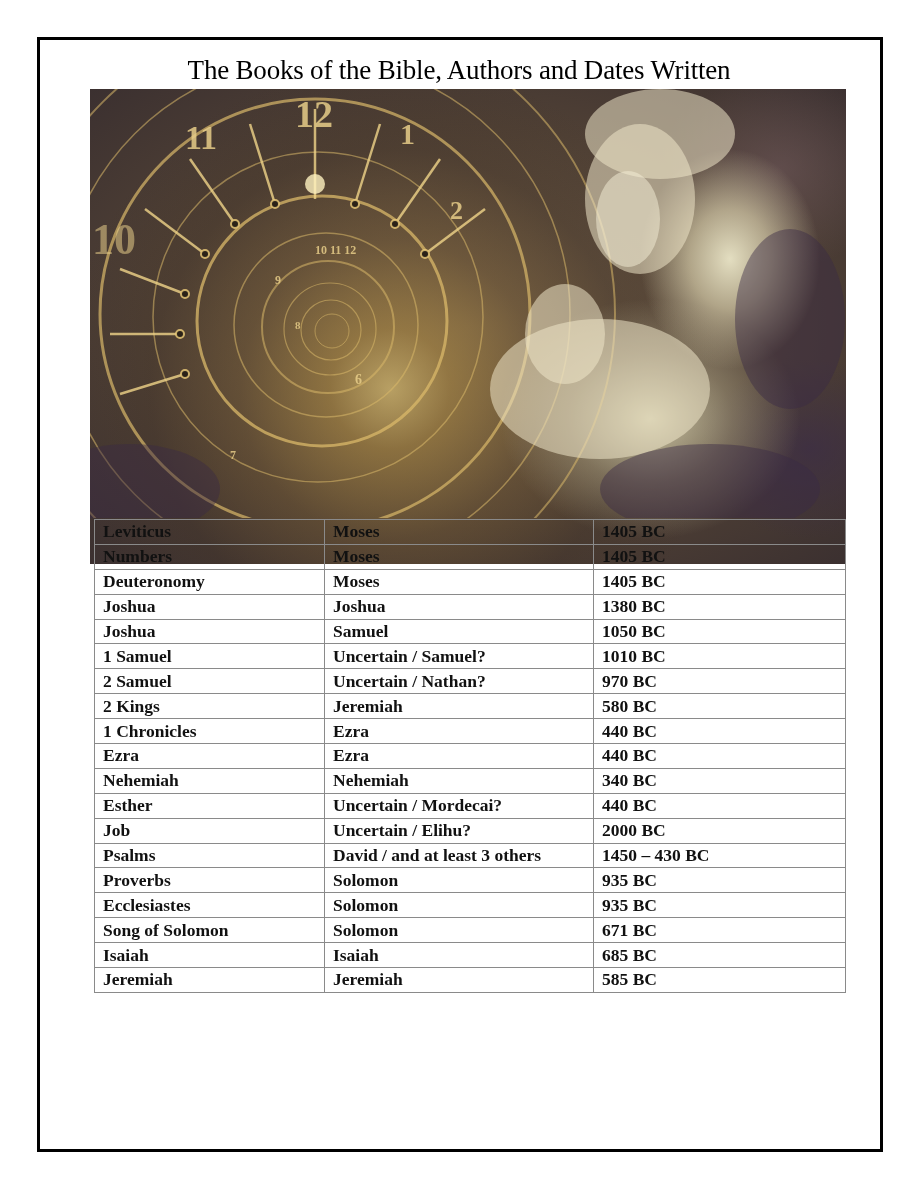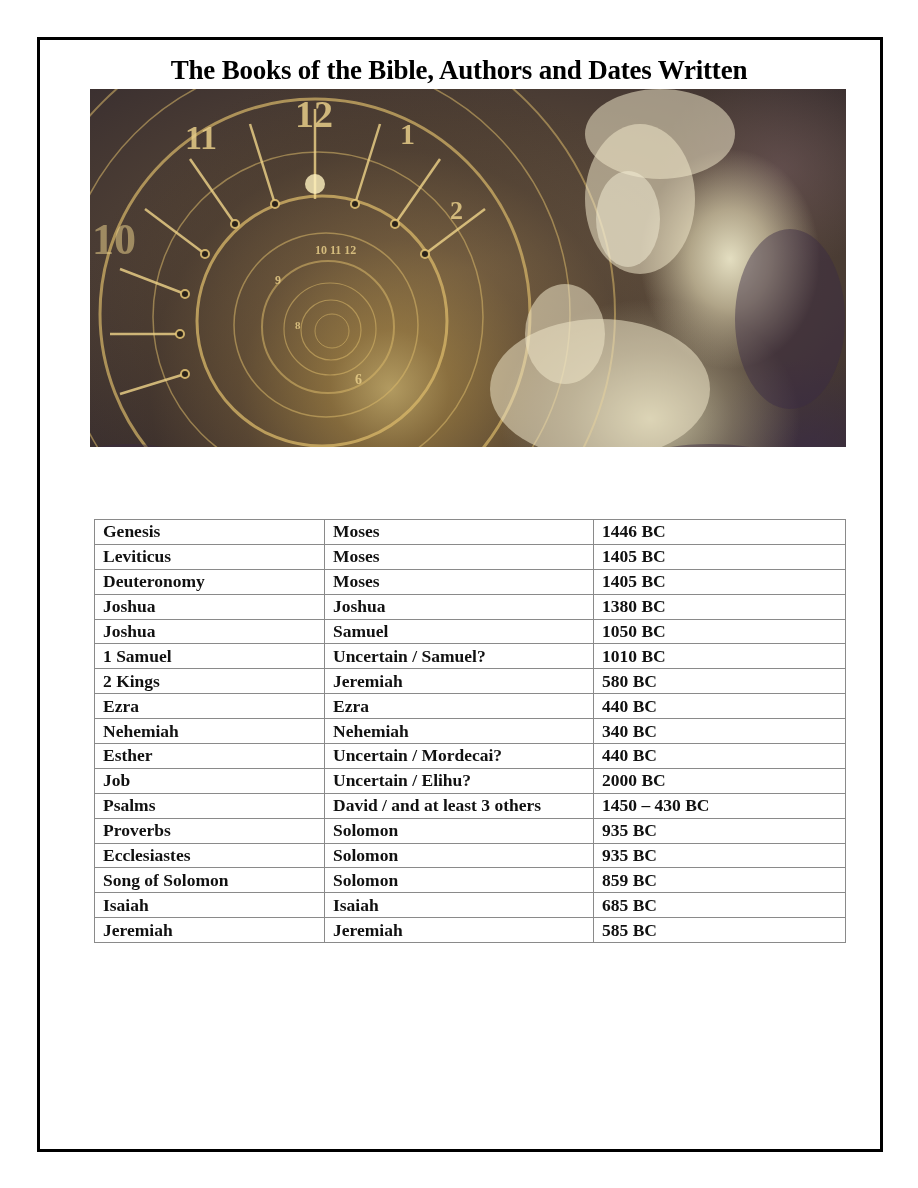--- a/index.html
+++ b/index.html
@@ -3,24 +3,24 @@
 <meta charset="utf-8">
 <style>
   html, body { margin: 0; padding: 0; background: #ffffff; }
   body { width: 918px; height: 1188px; position: relative; overflow: hidden; font-family: "Liberation Serif", "DejaVu Serif", serif; }
   .frame {
     position: absolute; left: 37px; top: 37px; width: 840px; height: 1109px;
     border: 3px solid #000; box-sizing: content-box;
   }
   .title {
     position: absolute; left: 0; top: 55px; width: 918px; text-align: center;
-    font-weight: bold; font-size: 27px; color: #000; letter-spacing: -0.2px;
+    font-weight: normal; font-size: 27px; color: #000; letter-spacing: -0.2px;
   }
   .hero {
-    position: absolute; left: 90px; top: 89px; width: 756px; height: 358px; overflow: hidden;
+    position: absolute; left: 90px; top: 89px; width: 756px; height: 475px; overflow: hidden;
     background:
       radial-gradient(ellipse 90px 110px at 640px 170px, rgba(235,230,200,0.95) 0%, rgba(215,205,170,0.7) 45%, rgba(0,0,0,0) 100%),
       radial-gradient(ellipse 150px 120px at 560px 330px, rgba(220,215,180,0.85) 0%, rgba(170,160,130,0.5) 55%, rgba(0,0,0,0) 100%),
       radial-gradient(ellipse 110px 90px at 720px 360px, rgba(60,45,70,0.75) 0%, rgba(0,0,0,0) 100%),
       radial-gradient(ellipse 120px 100px at 690px 80px, rgba(120,95,100,0.5) 0%, rgba(0,0,0,0) 100%),
       radial-gradient(circle at 300px 300px, rgba(255,225,130,0.55) 0px, rgba(200,160,70,0.45) 60px, rgba(130,100,50,0.3) 150px, rgba(60,45,30,0.2) 240px, rgba(0,0,0,0) 330px),
       radial-gradient(ellipse at 50% 50%, #6d5a45 0%, #4f4035 60%, #3b3030 100%);
   }
   .hero svg { position: absolute; left: 0; top: 0; }
   table.books {
@@ -109,55 +109,65 @@
 </div>
 
 <table class="books">
   <colgroup>
       <col class="c1">
       <col class="c2">
       <col class="c3">
     </colgroup>
   <tbody id="books-body">
       <tr>
-    <td>Genesis</td>
-    <td>Moses</td>
-    <td>1446 BC</td>
-  </tr>
-      <tr>
     <td>Leviticus</td>
     <td>Moses</td>
     <td>1405 BC</td>
   </tr>
       <tr>
+    <td>Numbers</td>
+    <td>Moses</td>
+    <td>1405 BC</td>
+  </tr>
+      <tr>
     <td>Deuteronomy</td>
     <td>Moses</td>
     <td>1405 BC</td>
   </tr>
       <tr>
     <td>Joshua</td>
     <td>Joshua</td>
     <td>1380 BC</td>
   </tr>
       <tr>
     <td>Joshua</td>
     <td>Samuel</td>
     <td>1050 BC</td>
   </tr>
       <tr>
     <td>1 Samuel</td>
     <td>Uncertain / Samuel?</td>
     <td>1010 BC</td>
   </tr>
       <tr>
+    <td>2 Samuel</td>
+    <td>Uncertain / Nathan?</td>
+    <td>970 BC</td>
+  </tr>
+      <tr>
     <td>2 Kings</td>
     <td>Jeremiah</td>
     <td>580 BC</td>
   </tr>
       <tr>
+    <td>1 Chronicles</td>
+    <td>Ezra</td>
+    <td>440 BC</td>
+  </tr>
+      <tr>
     <td>Ezra</td>
     <td>Ezra</td>
     <td>440 BC</td>
   </tr>
       <tr>
     <td>Nehemiah</td>
     <td>Nehemiah</td>
     <td>340 BC</td>
   </tr>
       <tr>
@@ -181,21 +191,21 @@
     <td>935 BC</td>
   </tr>
       <tr>
     <td>Ecclesiastes</td>
     <td>Solomon</td>
     <td>935 BC</td>
   </tr>
       <tr>
     <td>Song of Solomon</td>
     <td>Solomon</td>
-    <td>859 BC</td>
+    <td>671 BC</td>
   </tr>
       <tr>
     <td>Isaiah</td>
     <td>Isaiah</td>
     <td>685 BC</td>
   </tr>
       <tr>
     <td>Jeremiah</td>
     <td>Jeremiah</td>
     <td>585 BC</td>

